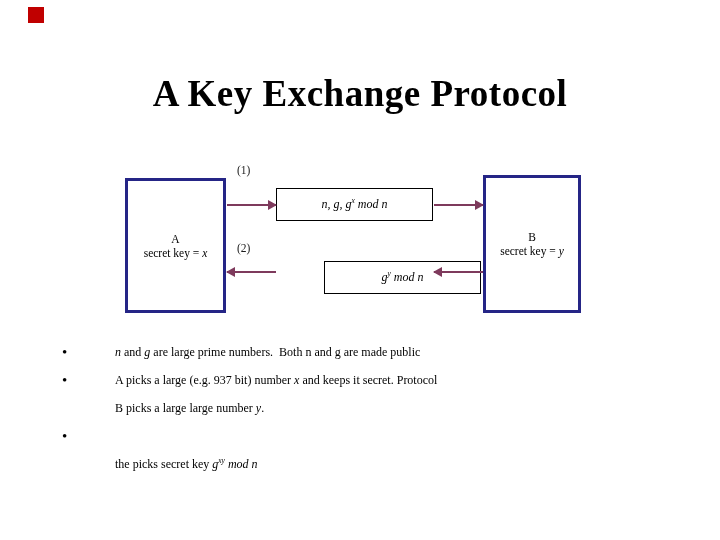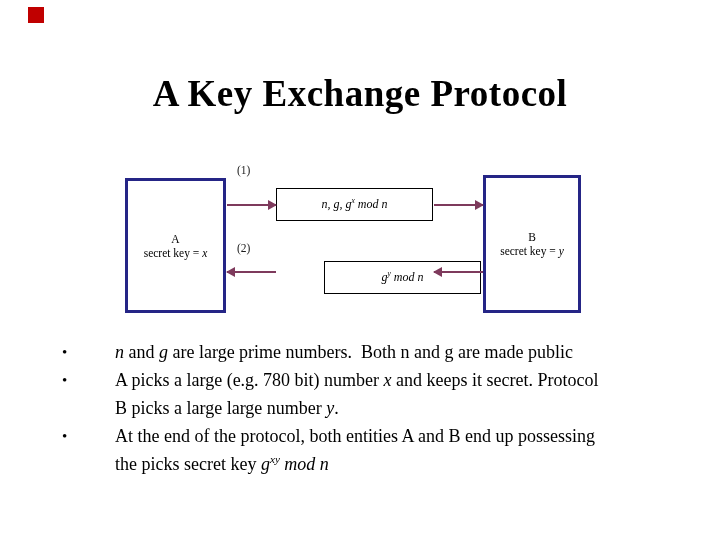--- a/index.html
+++ b/index.html
@@ -46,21 +46,21 @@
   .arrow-top-left     { left: 227px; top: 204px; width: 49px; }
   .arrow-top-right    { left: 434px; top: 204px; width: 49px; }
   .arrow-bottom-left  { left: 227px; top: 271px; width: 49px; }
   .arrow-bottom-right { left: 434px; top: 271px; width: 49px; }
 
   
   .bullets { position: absolute; left: 62px; top: 338px; width: 606px;
              list-style: none; }
   .bullet { display: flex; align-items: flex-start; }
   .bullet-marker { width: 53px; flex: 0 0 53px; font-size: 15px; line-height: 28px; }
-  .bullet-text { flex: 1; font-size: 18px; line-height: 28px; }
+  .bullet-text { flex: 1; font-size: 12px; line-height: 28px; }
 
   sup { font-size: 0.62em; line-height: 0; }
 </style>
 </head>
 <body>
 
 <div class="slide">
 
   <div class="logo-mark"></div>
 
@@ -96,21 +96,21 @@
 
   </div>
 
   <ul class="bullets">
     <li class="bullet">
       <span class="bullet-marker">•</span>
       <span class="bullet-text"><span style="font-style: italic;">n</span><span> and </span><span style="font-style: italic;">g</span><span> are large prime numbers.&nbsp; Both n and g are made public</span></span>
     </li>
     <li class="bullet">
       <span class="bullet-marker">•</span>
-      <span class="bullet-text"><span>A picks a large (e.g. 780 bit) number </span><span style="font-style: italic;">x</span><span> and keeps it secret. Protocol</span><br><span>B picks a large large number </span><span style="font-style: italic;">y</span><span>.</span></span>
+      <span class="bullet-text"><span>A picks a large (e.g. 937 bit) number </span><span style="font-style: italic;">x</span><span> and keeps it secret. Protocol</span><br><span>B picks a large large number </span><span style="font-style: italic;">y</span><span>.</span></span>
     </li>
     <li class="bullet">
       <span class="bullet-marker">•</span>
-      <span class="bullet-text"><span>At the end of the protocol, both entities A and B end up possessing</span><br><span>the picks secret key </span><span style="font-style: italic;">g</span><sup style="font-style: italic;">xy</sup><span style="font-style: italic;"> mod n</span></span>
+      <span class="bullet-text"><br><span>the picks secret key </span><span style="font-style: italic;">g</span><sup style="font-style: italic;">xy</sup><span style="font-style: italic;"> mod n</span></span>
     </li>
   </ul>
 
 </div>
 
 </body></html>

